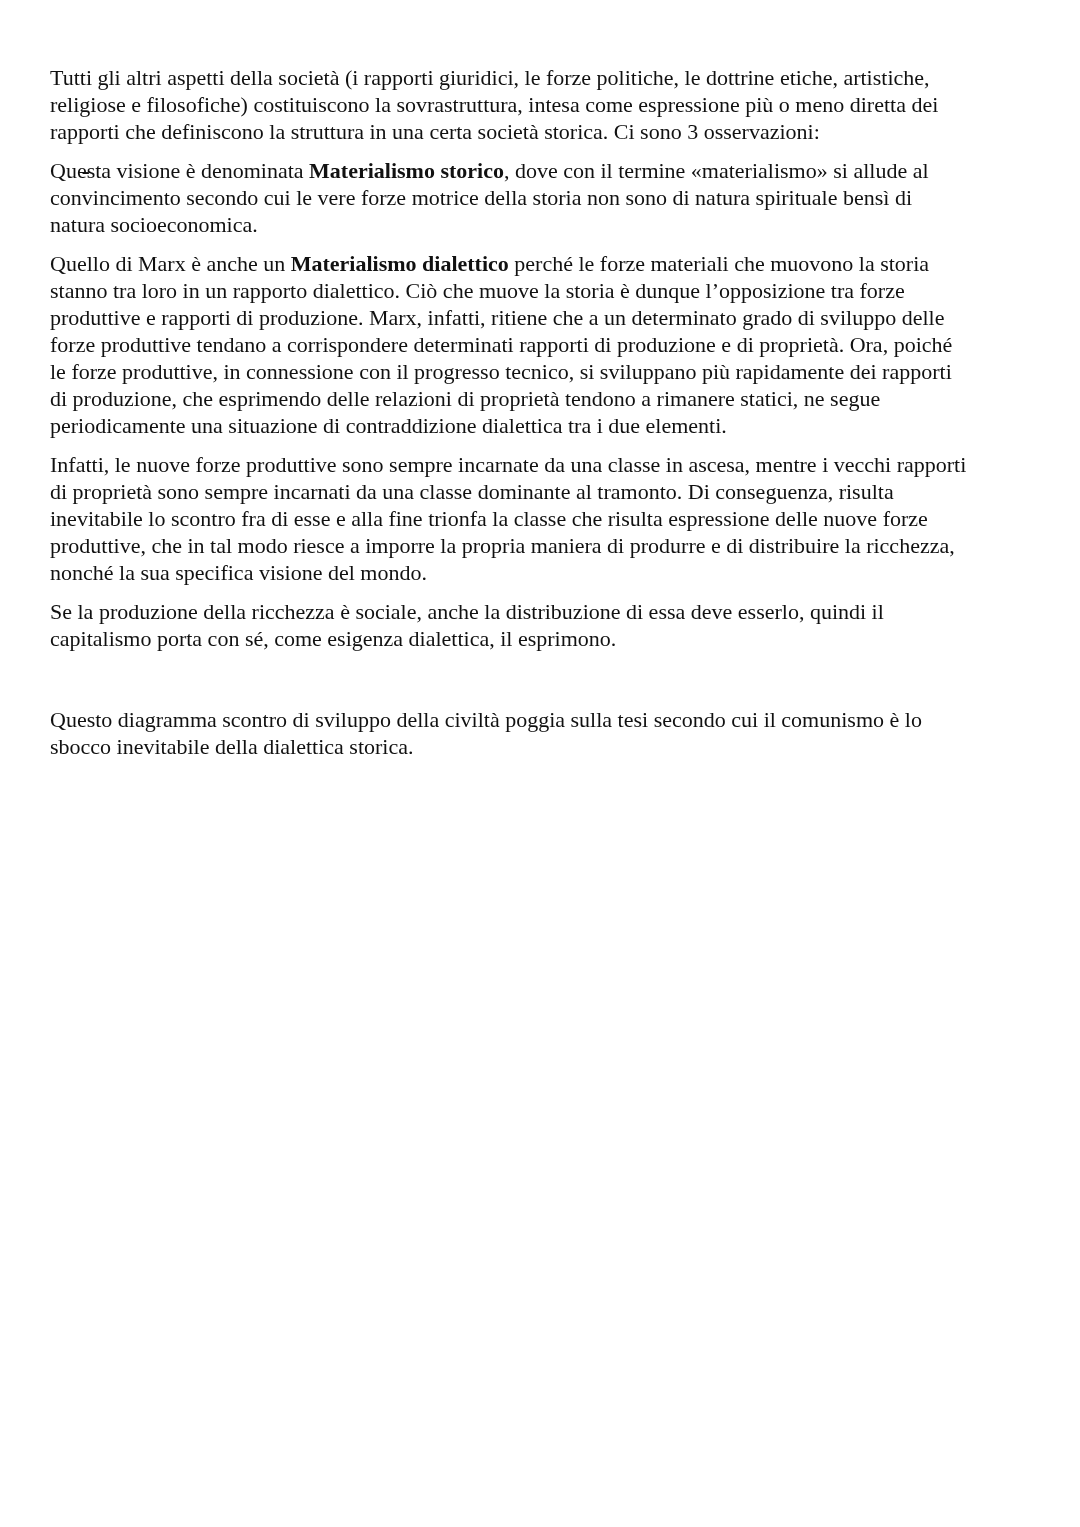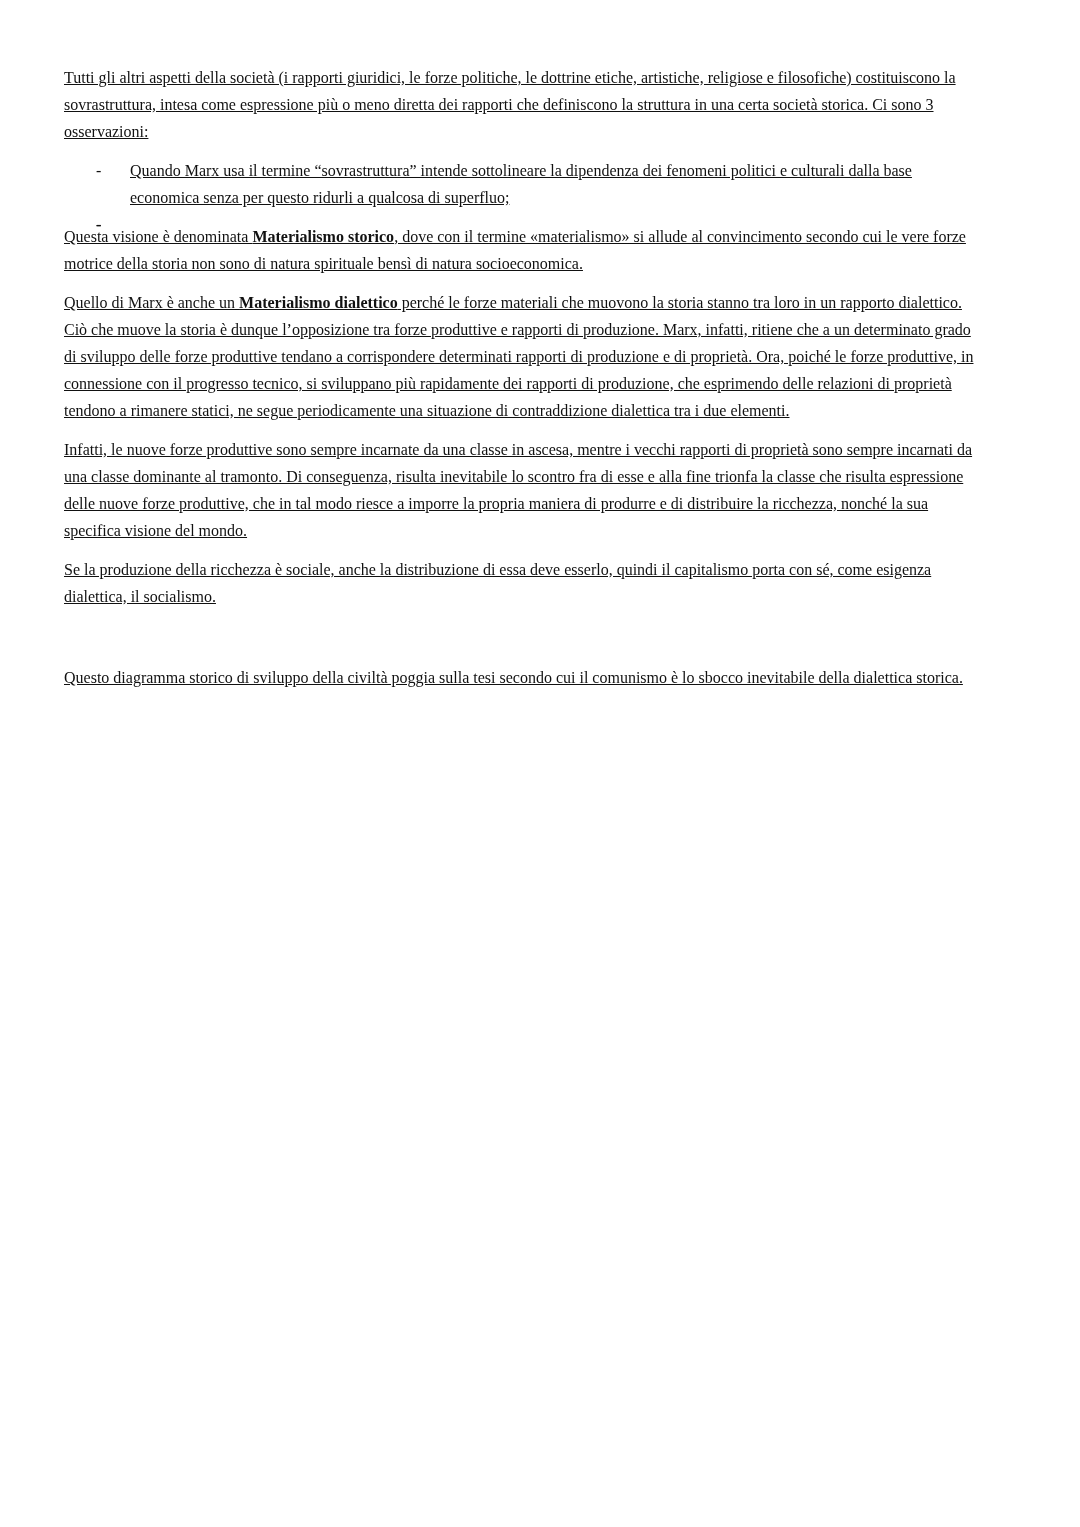--- a/index.html
+++ b/index.html
@@ -10,26 +10,25 @@
     body {
       width: 1080px;
       height: 1527px;
       position: relative;
       overflow: hidden;
       font-family: "Liberation Serif", "DejaVu Serif", serif;
       color: #111111;
     }
     .page {
       position: absolute;
-      left: 64px;
+      left: 50px;
       top: 64px;
       width: 920px;
-      font-size: 16px;
+      font-size: 22px;
       line-height: 27px;
-      text-decoration: underline;
     }
     p {
       margin: 0 0 12px 0;
     }
     ul.dash-list {
       list-style: none;
       margin: 6px 0 12px 0;
       padding: 0;
     }
     ul.dash-list li {
@@ -52,36 +51,35 @@
 </head>
 <body>
 
 <div class="page">
 
   <p>Tutti gli altri aspetti della società (i rapporti giuridici, le forze politiche, le dottrine etiche, artistiche, religiose e filosofiche) costituiscono la sovrastruttura, intesa come espressione più o meno diretta dei rapporti che definiscono la struttura in una certa società storica. Ci sono 3 osservazioni:</p>
 
   <ul class="dash-list">
     <li>
       <span class="dash">-</span>
-      <span>Quando Marx usa il termine “sovrastruttura” intende sottolineare la dipendenza dei fenomeni politici e culturali dalla base economica senza per questo ridurli a qualcosa di superfluo;</span>
     </li>
     <li>
       <span class="dash">-</span>
     </li>
     <li>
       <span class="dash">-</span>
     </li>
   </ul>
 
   <p><span>Questa visione è denominata </span><b>Materialismo storico</b><span>, dove con il termine «materialismo» si allude al convincimento secondo cui le vere forze motrice della storia non sono di natura spirituale bensì di natura socioeconomica.</span></p>
 
   <p><span>Quello di Marx è anche un </span><b>Materialismo dialettico</b><span> perché le forze materiali che muovono la storia stanno tra loro in un rapporto dialettico. Ciò che muove la storia è dunque l’opposizione tra forze produttive e rapporti di produzione. Marx, infatti, ritiene che a un determinato grado di sviluppo delle forze produttive tendano a corrispondere determinati rapporti di produzione e di proprietà. Ora, poiché le forze produttive, in connessione con il progresso tecnico, si sviluppano più rapidamente dei rapporti di produzione, che esprimendo delle relazioni di proprietà tendono a rimanere statici, ne segue periodicamente una situazione di contraddizione dialettica tra i due elementi.</span></p>
 
   <p>Infatti, le nuove forze produttive sono sempre incarnate da una classe in ascesa, mentre i vecchi rapporti di proprietà sono sempre incarnati da una classe dominante al tramonto. Di conseguenza, risulta inevitabile lo scontro fra di esse e alla fine trionfa la classe che risulta espressione delle nuove forze produttive, che in tal modo riesce a imporre la propria maniera di produrre e di distribuire la ricchezza, nonché la sua specifica visione del mondo.</p>
 
-  <p>Se la produzione della ricchezza è sociale, anche la distribuzione di essa deve esserlo, quindi il capitalismo porta con sé, come esigenza dialettica, il socialismo.</p>
+  <p>Se la produzione della ricchezza è sociale, anche la distribuzione di essa deve esserlo, quindi il capitalismo porta con sé, come esigenza dialettica, il esprimono.</p>
 
   <div class="gap"></div>
 
 
-  <p>Questo diagramma storico di sviluppo della civiltà poggia sulla tesi secondo cui il comunismo è lo sbocco inevitabile della dialettica storica.</p>
+  <p>Questo diagramma scontro di sviluppo della civiltà poggia sulla tesi secondo cui il comunismo è lo sbocco inevitabile della dialettica storica.</p>
 
 </div>
 
 </body></html>

